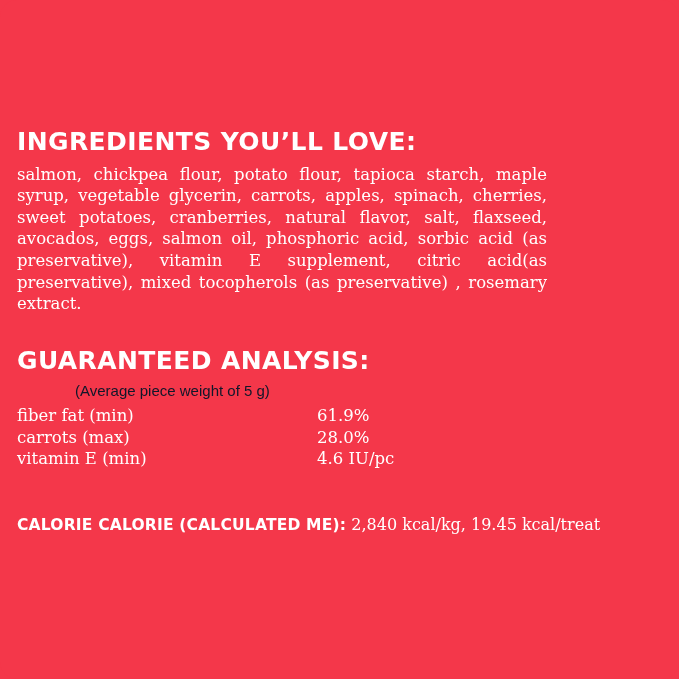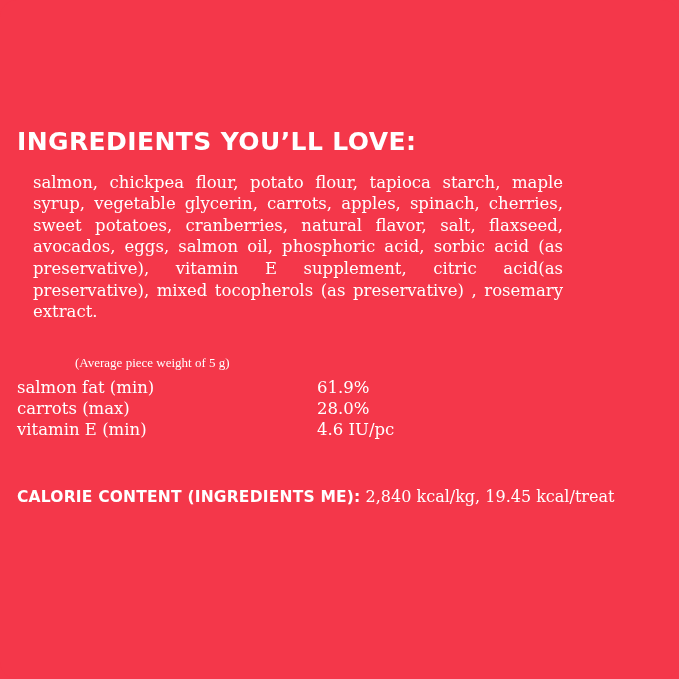--- a/index.html
+++ b/index.html
@@ -36,29 +36,29 @@
     line-height: 1.1;
     margin: 0 0 8px 0;
   }
   .ingredients-body {
     color: #ffffff;
     font-family: "DejaVu Serif", serif;
     font-size: 16.5px;
     line-height: 1.31;
     text-align: justify;
     width: 530px;
-    margin: 16px;
+    margin: 0;
   }
   .ga-block {
     margin-top: 32px;
   }
   .ga-note {
-    color: #ffffff;
-    font-family: Liberation Serif, serif;
-    font-size: 13px;
+    color: #0f172a;
+    font-family: Liberation Sans, sans-serif;
+    font-size: 15px;
     margin: 3px 0 6px 58px;
   }
   .ga-table {
     border-collapse: collapse;
     margin-left: 0;
   }
   .ga-table td {
     color: #ffffff;
     font-family: "DejaVu Serif", serif;
     font-size: 16.5px;
@@ -95,40 +95,41 @@
 <body>
 
 <div class="page">
   <div class="content">
 
     <h1 class="section-heading">INGREDIENTS YOU’LL LOVE:</h1>
 
     <p class="ingredients-body">salmon, chickpea flour, potato flour, tapioca starch, maple syrup, vegetable glycerin, carrots, apples, spinach, cherries, sweet potatoes, cranberries, natural flavor, salt, flaxseed, avocados, eggs, salmon oil, phosphoric acid, sorbic acid (as preservative), vitamin E supplement, citric acid(as preservative), mixed tocopherols (as preservative) , rosemary extract.</p>
 
     <div class="ga-block">
+      <h1 class="section-heading">GUARANTEED ANALYSIS:</h1>
 
       <div class="ga-note">(Average piece weight of 5 g)</div>
 
       <table class="ga-table">
         <tbody>
           <tr>
-            <td class="ga-name">salmon fat (min)</td>
+            <td class="ga-name">fiber fat (min)</td>
             <td class="ga-val">61.9%</td>
           </tr>
           <tr>
             <td class="ga-name">carrots (max)</td>
             <td class="ga-val">28.0%</td>
           </tr>
           <tr>
             <td class="ga-name">vitamin E (min)</td>
             <td class="ga-val">4.6 IU/pc</td>
           </tr>
         </tbody>
       </table>
     </div>
 
     <div class="calorie-row">
-      <span class="calorie-label">CALORIE CONTENT (INGREDIENTS ME):</span>
+      <span class="calorie-label">CALORIE CALORIE (CALCULATED ME):</span>
       <span class="calorie-value">2,840 kcal/kg, 19.45 kcal/treat</span>
     </div>
 
   </div>
 </div>
 
 </body></html>

